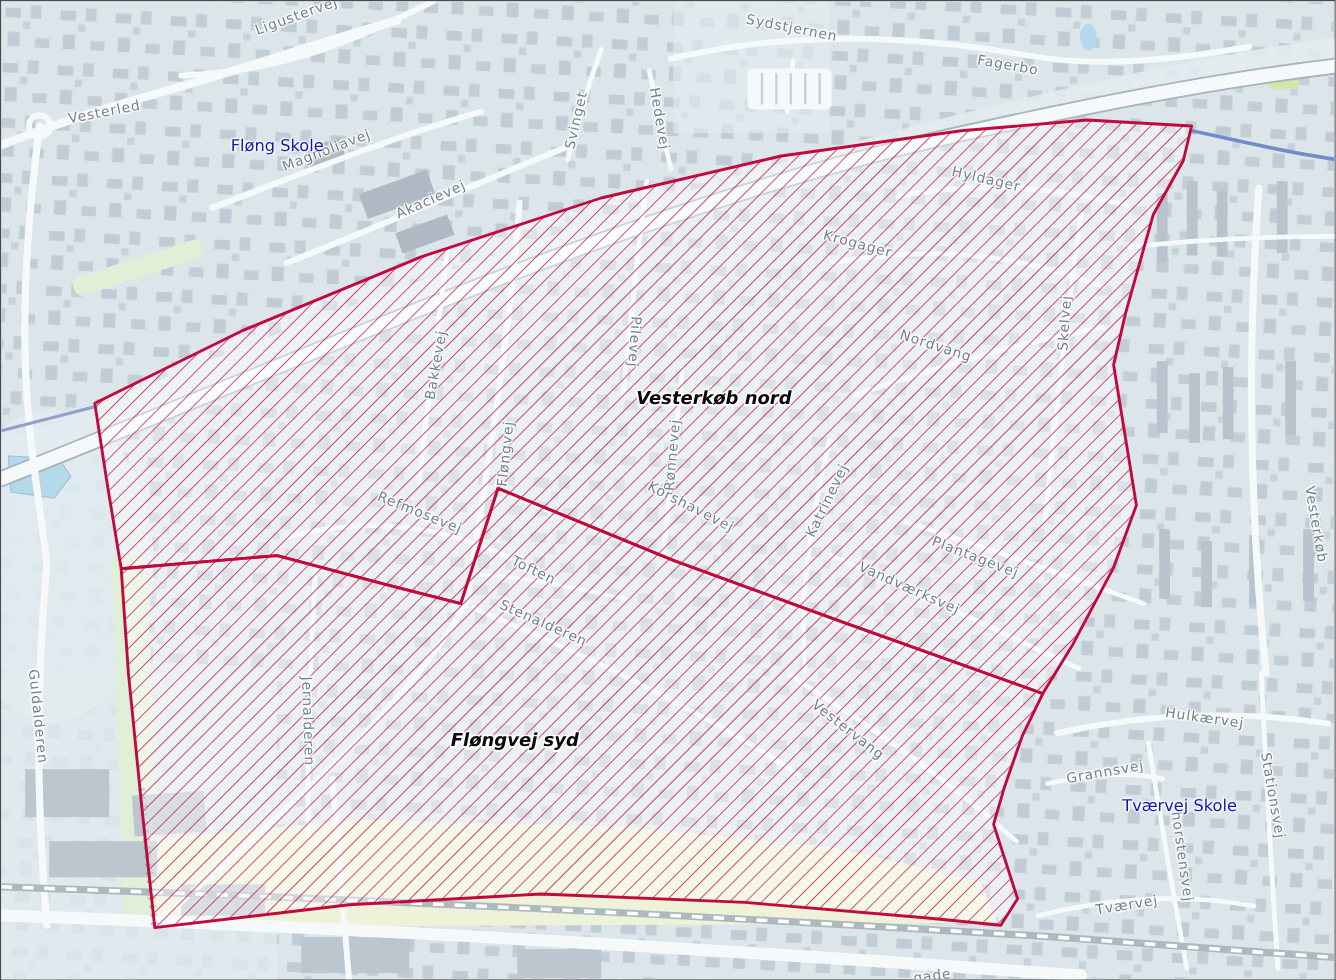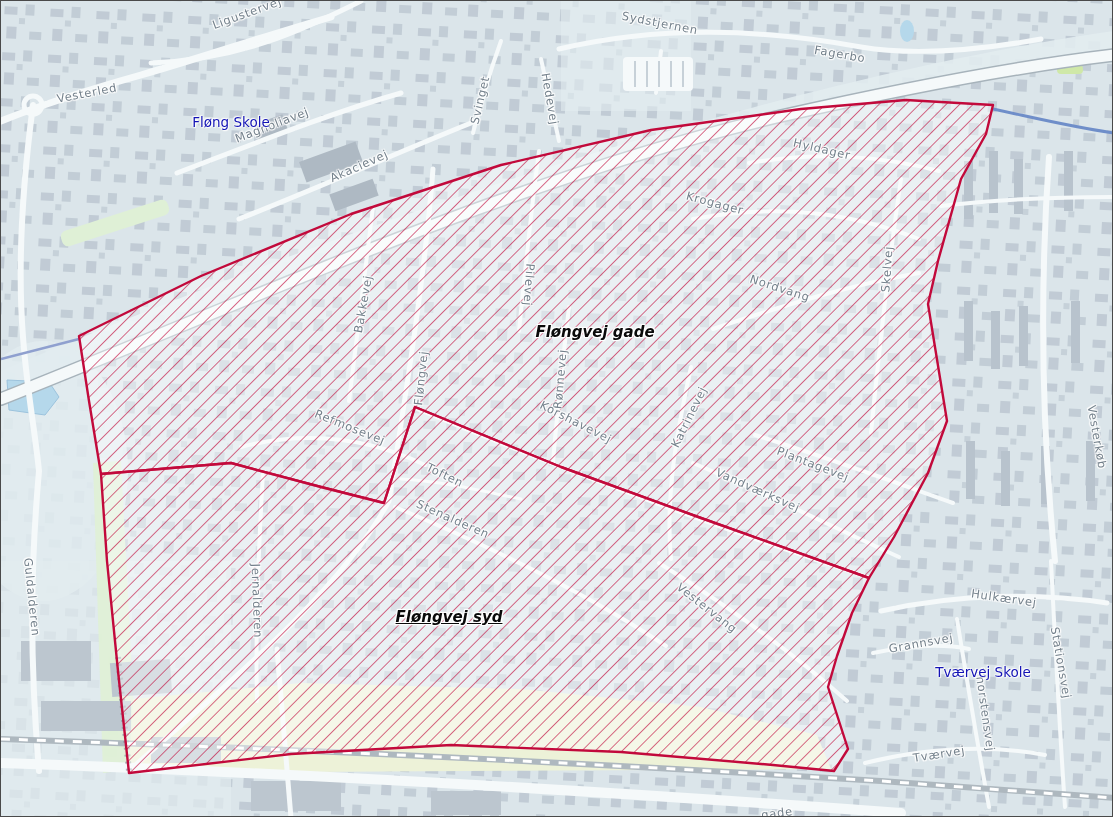--- a/index.html
+++ b/index.html
@@ -184,16 +184,16 @@
       <div class="lbl street" style="left: 706px; top: 607px; transform: translate(-50%, -50%) rotate(38deg);">Vestervang</div>
       <div class="lbl street" style="left: 1096px; top: 436px; transform: translate(-50%, -50%) rotate(80deg);">Vesterkøb</div>
       <div class="lbl street" style="left: 1003px; top: 597px; transform: translate(-50%, -50%) rotate(8deg);">Hulkærvej</div>
       <div class="lbl street" style="left: 920px; top: 642px; transform: translate(-50%, -50%) rotate(-10deg);">Grannsvej</div>
       <div class="lbl street" style="left: 984px; top: 709px; transform: translate(-50%, -50%) rotate(82deg);">Thorstensvej</div>
       <div class="lbl street" style="left: 1060px; top: 662px; transform: translate(-50%, -50%) rotate(80deg);">Stationsvej</div>
       <div class="lbl street" style="left: 938px; top: 753px; transform: translate(-50%, -50%) rotate(-9deg);">Tværvej</div>
       <div class="lbl street" style="left: 776px; top: 812px; transform: translate(-50%, -50%) rotate(-7deg);">gade</div>
       <div class="lbl poi" style="left: 230px; top: 121px; transform: translate(-50%, -50%) rotate(0deg);">Fløng Skole</div>
       <div class="lbl poi" style="left: 982px; top: 671px; transform: translate(-50%, -50%) rotate(0deg);">Tværvej Skole</div>
-      <div class="lbl region" style="left: 594px; top: 331px; transform: translate(-50%, -50%) rotate(0deg);">Fløngvej gade</div>
-      <div class="lbl region" style="left: 448px; top: 616px; transform: translate(-50%, -50%) rotate(0deg); text-decoration: underline;">Fløngvej syd</div>
+      <div class="lbl region" style="left: 594px; top: 331px; transform: translate(-50%, -50%) rotate(0deg);">Vesterkøb nord</div>
+      <div class="lbl region" style="left: 428px; top: 616px; transform: translate(-50%, -50%) rotate(0deg);">Fløngvej syd</div>
     </div>
 </div>
 
 </body></html>

